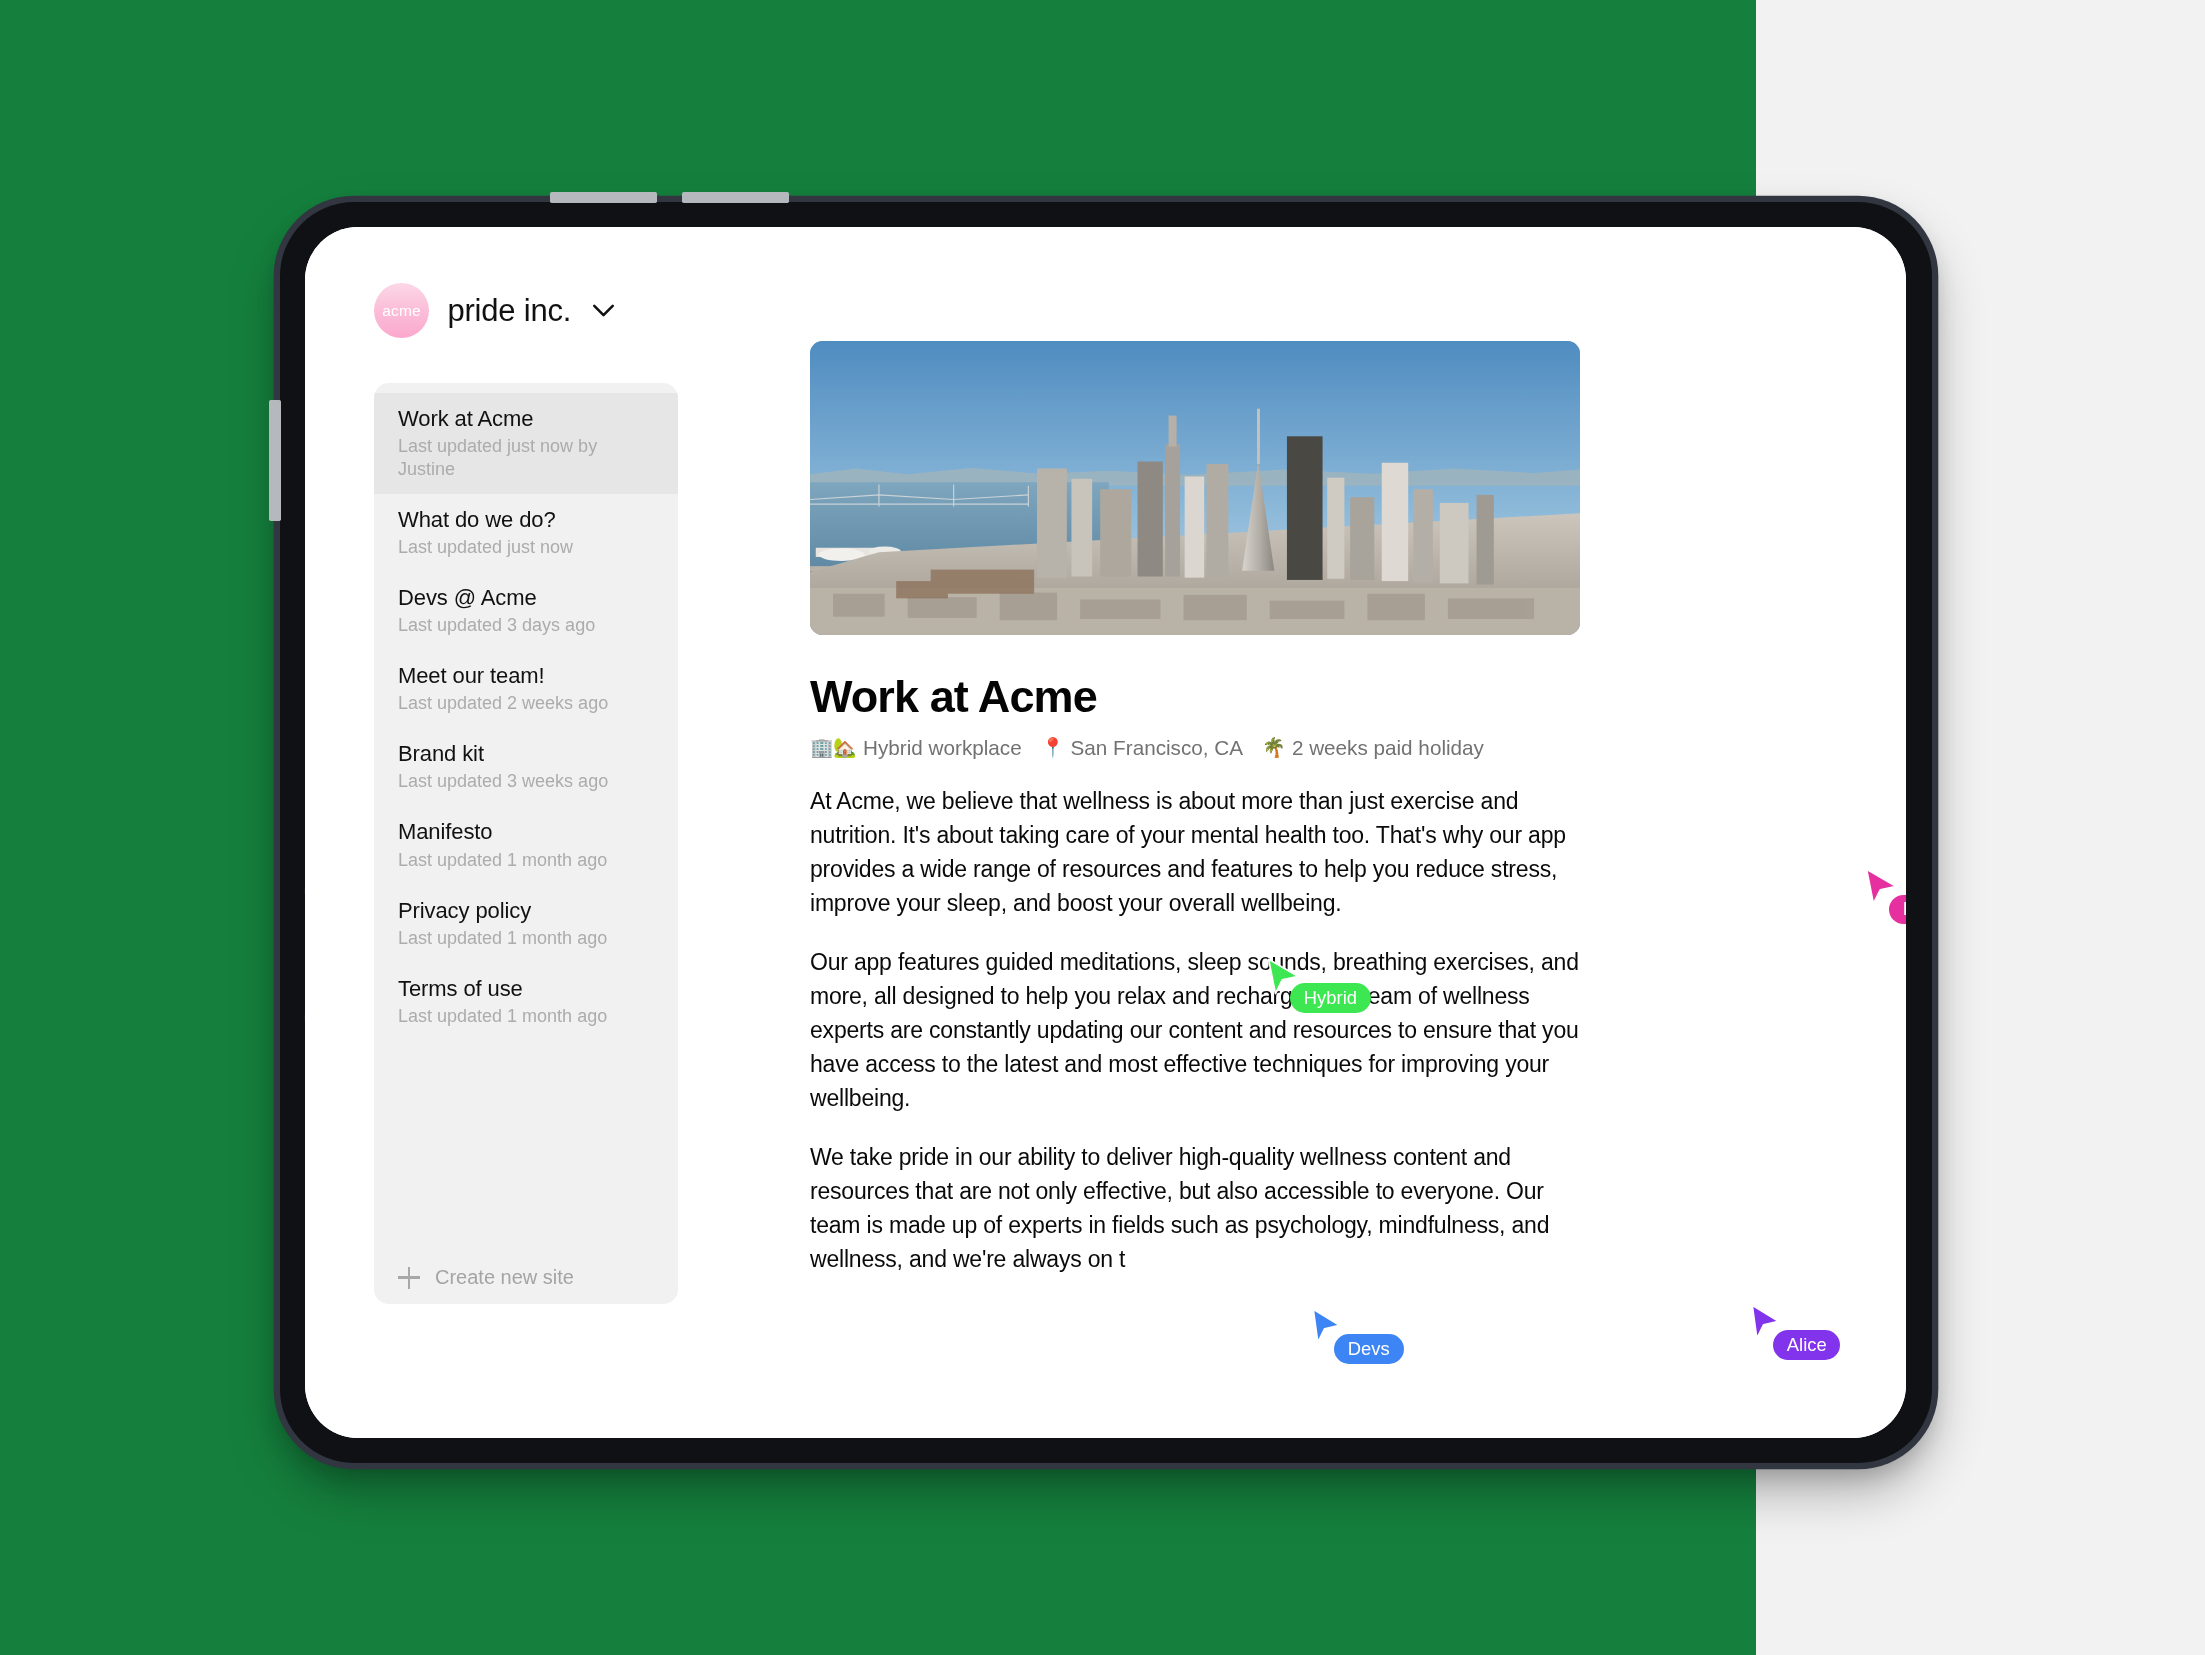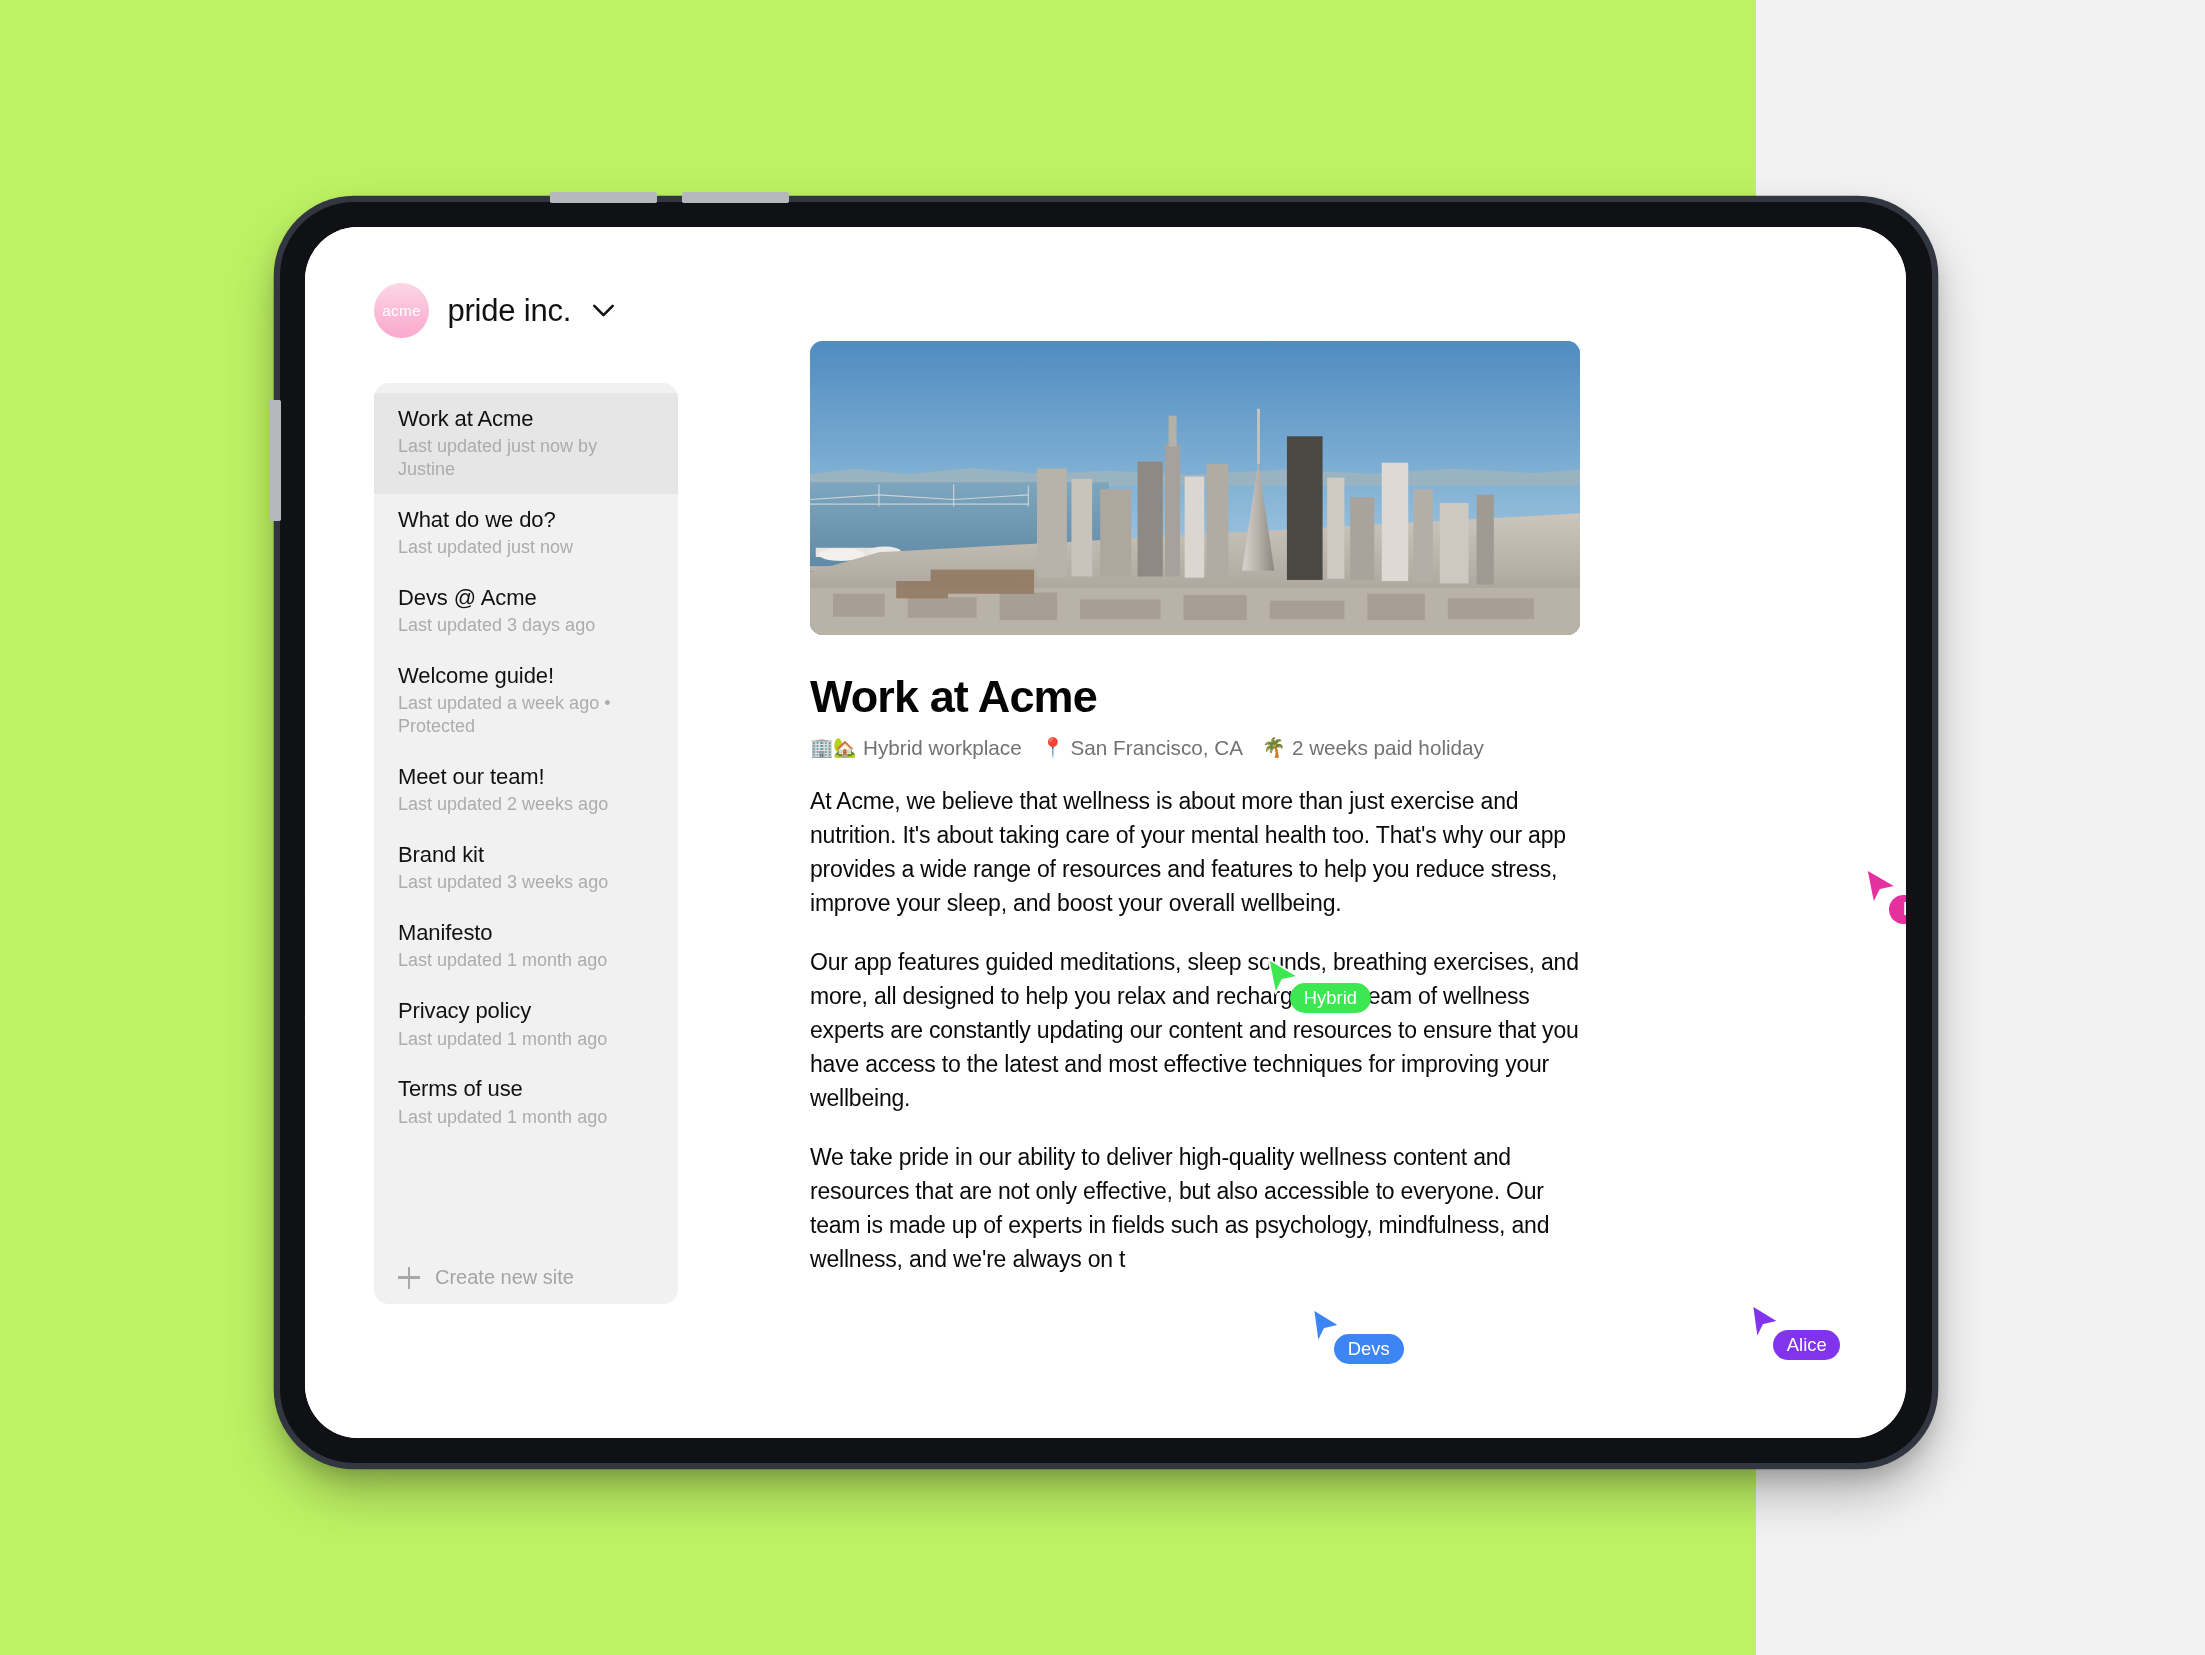--- a/index.html
+++ b/index.html
@@ -10,21 +10,21 @@
     background: #f2f2f2;
     font-family: "Liberation Sans", sans-serif;
     overflow: hidden;
   }
 
   
   #scene {
     position: relative;
     width: 1756px;
     height: 1655px;
-    background: #bef264;
+    background: #15803d;
   }
 
   #tablet {
     position: absolute;
     left: 280px;
     top: 202px;
     width: 1652px;
     height: 1261px;
     border-radius: 74px;
     background: #101114;
@@ -283,24 +283,20 @@
               <div class="doc-title">Work at Acme</div>
               <div class="doc-meta">Last updated just now by Justine</div>
             </div>
             <div class="doc-item">
               <div class="doc-title">What do we do?</div>
               <div class="doc-meta">Last updated just now</div>
             </div>
             <div class="doc-item">
               <div class="doc-title">Devs @ Acme</div>
               <div class="doc-meta">Last updated 3 days ago</div>
-            </div>
-            <div class="doc-item">
-              <div class="doc-title">Welcome guide!</div>
-              <div class="doc-meta">Last updated a week ago • Protected</div>
             </div>
             <div class="doc-item">
               <div class="doc-title">Meet our team!</div>
               <div class="doc-meta">Last updated 2 weeks ago</div>
             </div>
             <div class="doc-item">
               <div class="doc-title">Brand kit</div>
               <div class="doc-meta">Last updated 3 weeks ago</div>
             </div>
             <div class="doc-item">

